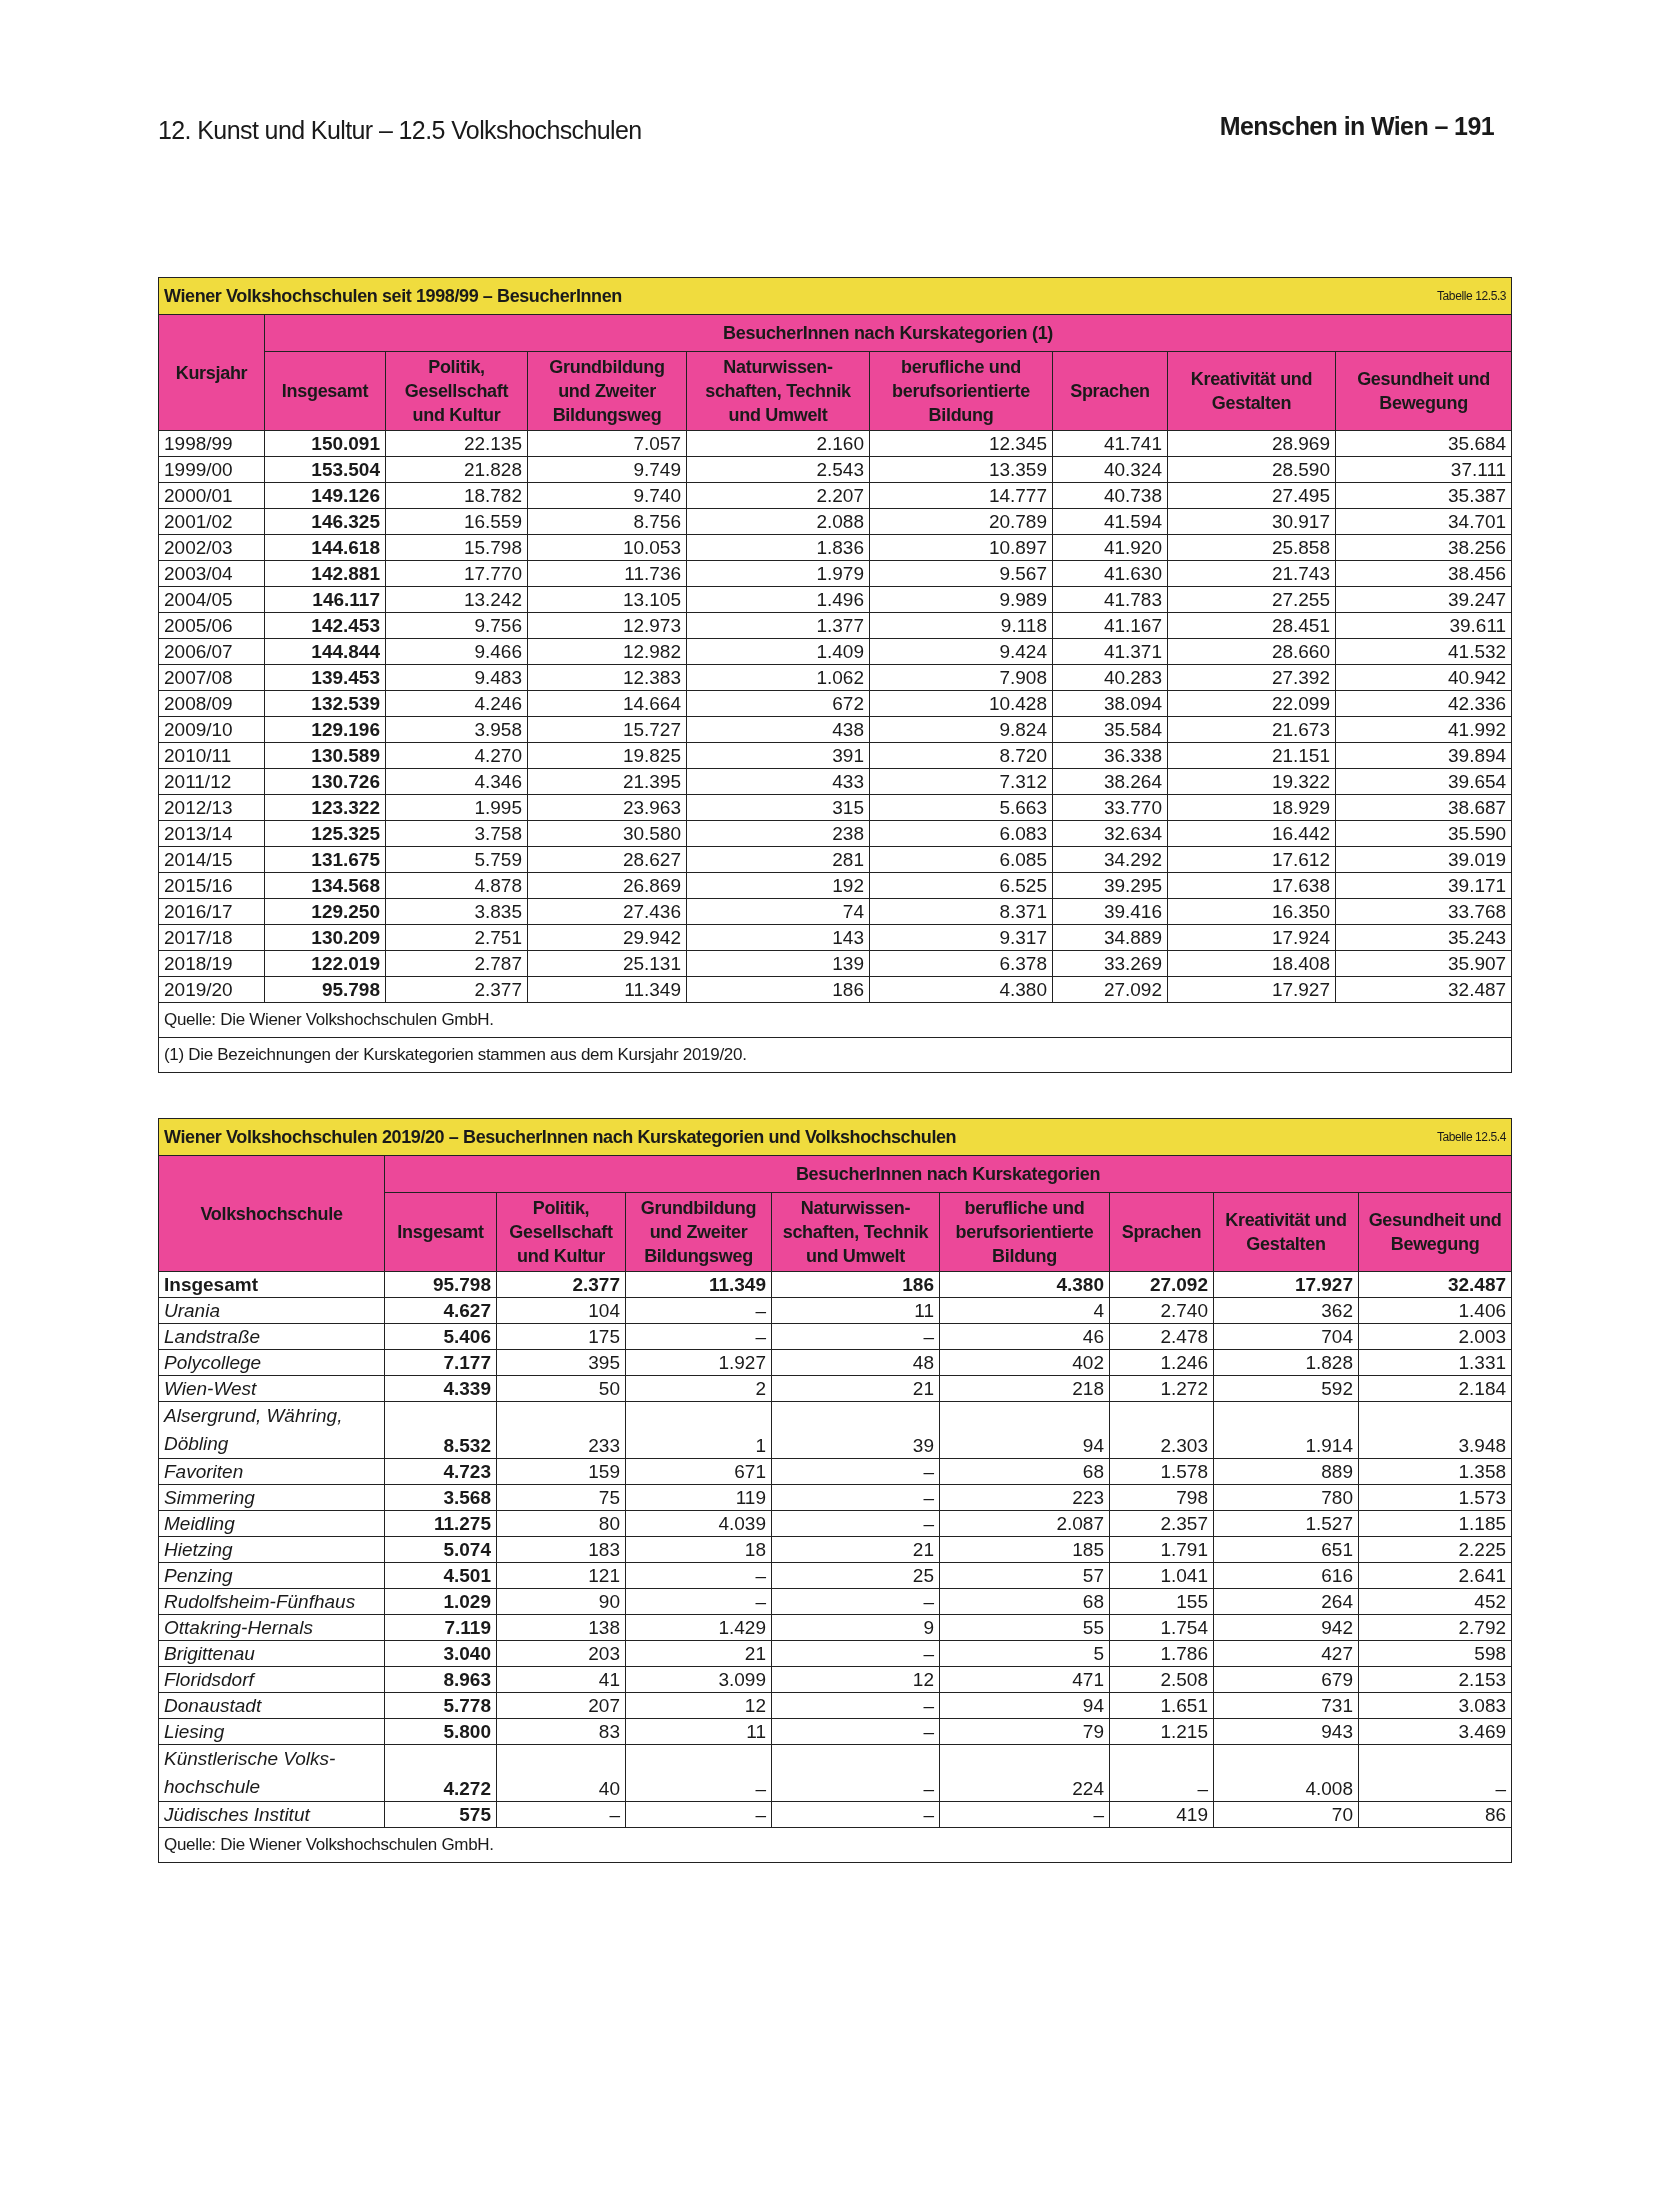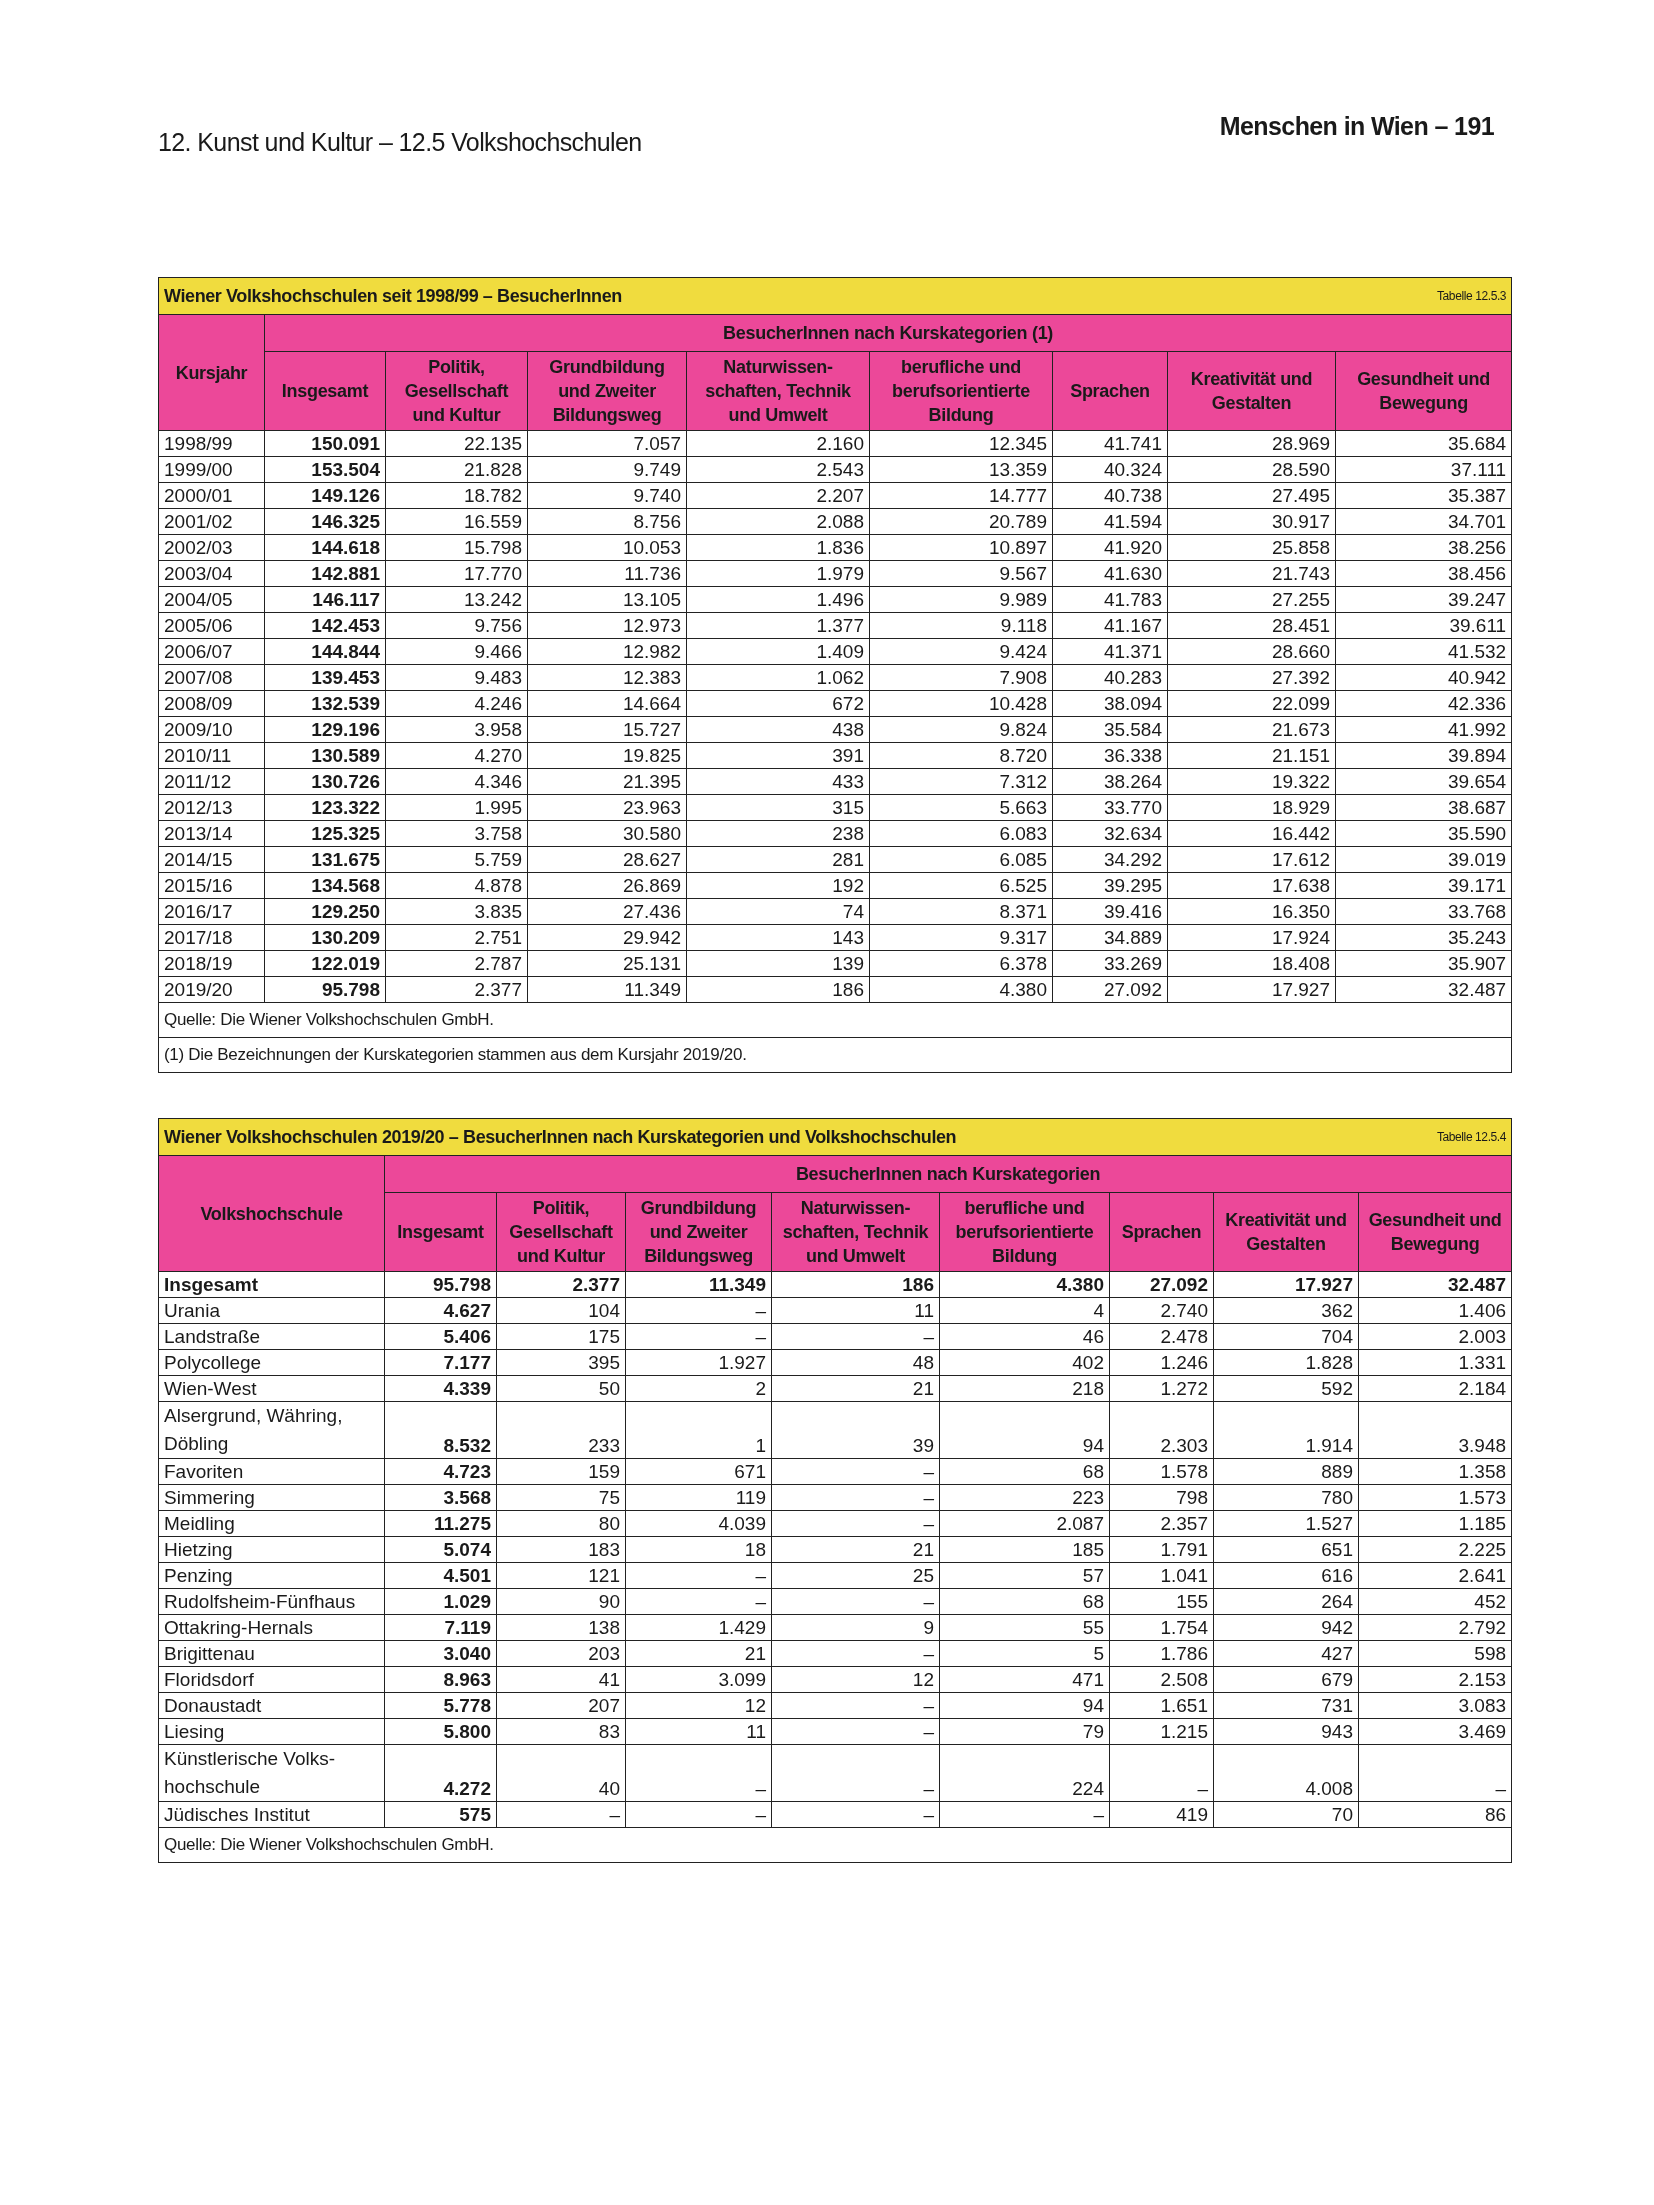--- a/index.html
+++ b/index.html
@@ -1,31 +1,31 @@
 <!DOCTYPE html>
 <html><head>
 <meta charset="utf-8">
 <style>
   html, body { margin: 0; padding: 0; background: #ffffff; }
   body { width: 1654px; height: 2205px; position: relative; font-family: "Liberation Sans", "DejaVu Sans", sans-serif; color: #1a1a1a; }
   .page-header { position: absolute; top: 112px; left: 158px; width: 1352px; height: 36px; }
-  .hdr-left { position: absolute; left: 0; top: 16px; font-size: 25px; letter-spacing: -0.6px; }
+  .hdr-left { position: absolute; left: 0; top: 4px; font-size: 25px; letter-spacing: -0.6px; }
   .hdr-right { position: absolute; right: 16px; top: 0; font-size: 25px; font-weight: bold; letter-spacing: -0.6px; }
 
   table.stat { position: absolute; left: 158px; width: 1353px; border-collapse: collapse; table-layout: fixed; font-size: 19px; }
   table.stat td, table.stat th { border: 1.5px solid #222; padding: 0 5px; line-height: 24px; }
   .title-row td { background: #f0dc3e; height: 36px; font-weight: bold; font-size: 18px; letter-spacing: -0.4px; }
   .title-row .tabref { font-weight: normal; float: right; font-size: 12px; }
   .head th { background: #ec4899; font-weight: bold; font-size: 18px; line-height: 21px; text-align: center; vertical-align: middle; letter-spacing: -0.3px; }
   .group-row th { height: 36px; }
   .cat-row th { height: 78px; }
   td.num { text-align: right; }
   td.bold { font-weight: bold; margin-left: 13px; }
   td.label { text-align: left; }
-  td.indent { padding-left: 18px; }
+  td.indent { padding-left: 18px; font-style: italic; }
   tr.data td { height: 25px; }
   tr.data.tall td { height: 48px; vertical-align: bottom; }
   tr.data.tall td.label { vertical-align: top; line-height: 28px; }
   .note td { height: 34px; font-size: 17px; letter-spacing: -0.3px; }
   #t1 { top: 277px; }
   #t2 { top: 1118px; }
 </style>
 </head>
 <body>
 

